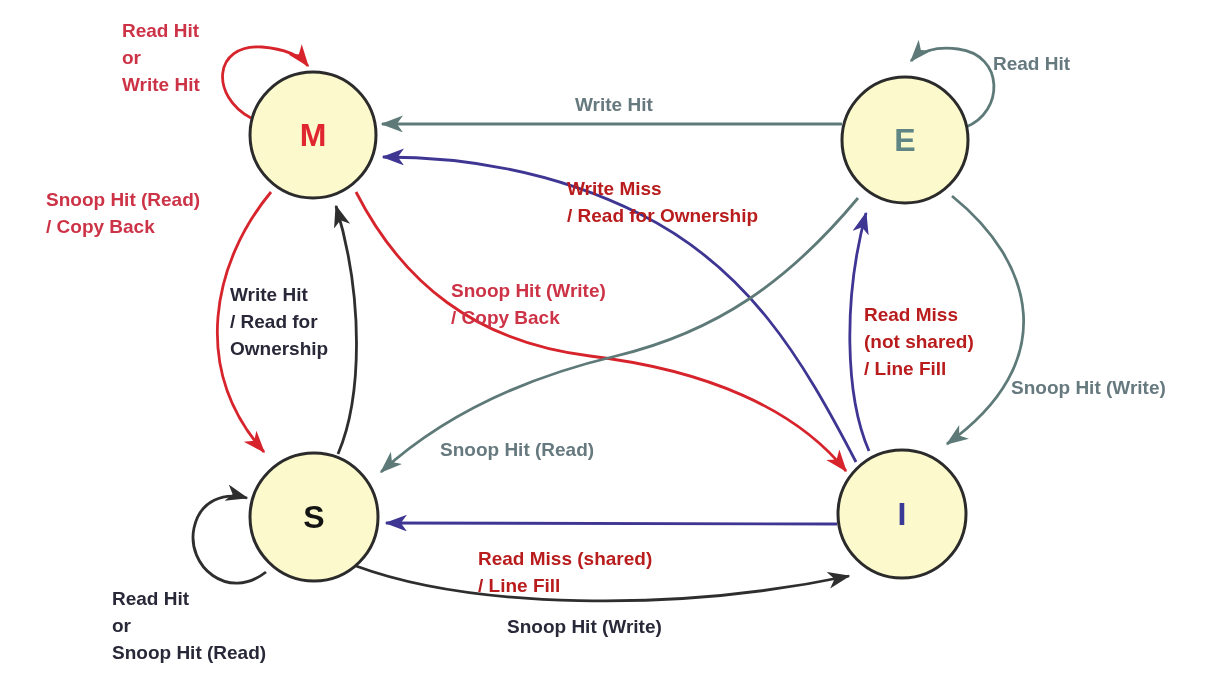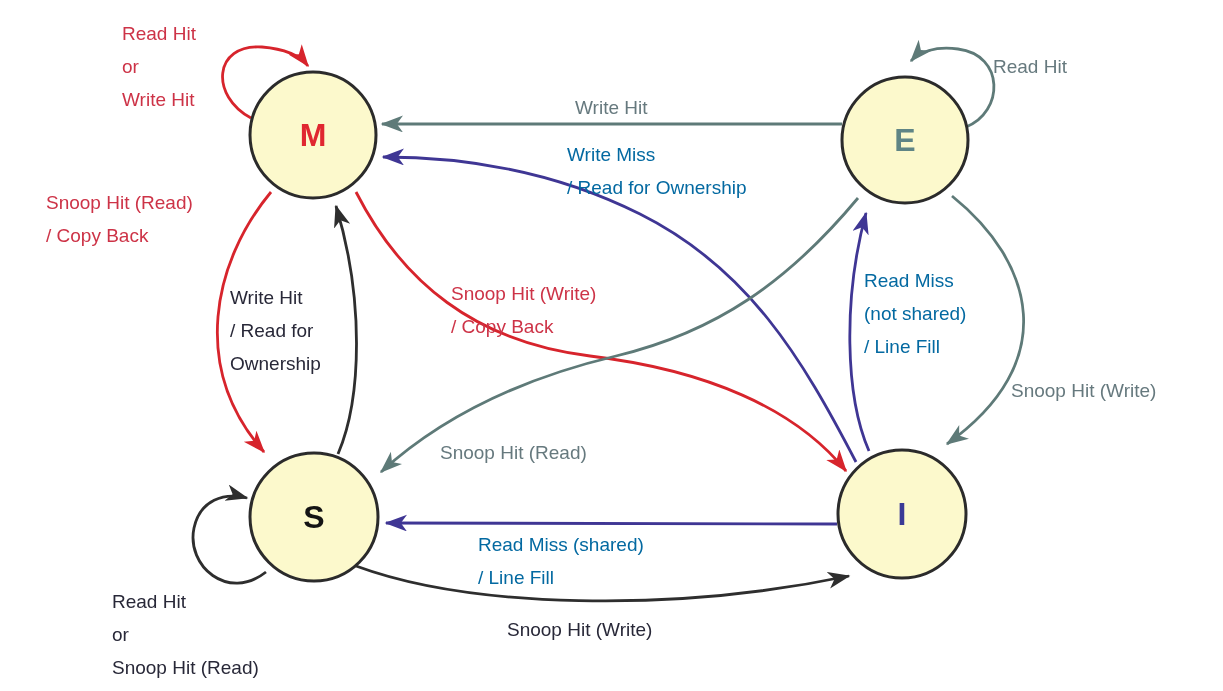--- a/index.html
+++ b/index.html
@@ -17,26 +17,26 @@
   .edge.purple{stroke:#3f3694;}
   .edge.black{stroke:#2e2e2e;}
   .state-circle{fill:#fcf9cc;stroke:#2b2b2b;stroke-width:3px;}
   .state-letter{
     position:absolute;width:128px;height:128px;
     display:flex;align-items:center;justify-content:center;
     font-size:32px;font-weight:bold;
   }
   .lbl{
     position:absolute;
-    font-size:19px;font-weight:normal;line-height:33px;
+    font-size:19px;font-weight:bold;line-height:27px;
     white-space:pre-line;
   }
   .lbl.crimson{color:#cd3347;}
   .lbl.gray{color:#66797e;}
-  .lbl.purple{color:#0369a1;}
+  .lbl.purple{color:#b91c1c;margin-top:37px;}
   .lbl.dark{color:#282838;}
   .letter-m{color:#e02730;}
   .letter-e{color:#5f8585;}
   .letter-s{color:#141414;}
   .letter-i{color:#3a3a96;}
 </style>
 </head>
 <body>
 
 <div id="canvas">
@@ -94,20 +94,20 @@
   <div class="lbl dark" style="left:230px;top:281px;">Write Hit
 / Read for
 Ownership</div>
   <div class="lbl crimson" style="left:451px;top:277px;">Snoop Hit (Write)
 / Copy Back</div>
   <div class="lbl gray" style="left:440px;top:436px;">Snoop Hit (Read)</div>
   <div class="lbl purple" style="left:864px;top:264px;">Read Miss
 (not shared)
 / Line Fill</div>
   <div class="lbl gray" style="left:1011px;top:374px;">Snoop Hit (Write)</div>
-  <div class="lbl purple" style="left:478px;top:528px;">Read Miss (shared)
+  <div class="lbl purple" style="left:478px;top:508px;">Read Miss (shared)
 / Line Fill</div>
   <div class="lbl dark" style="left:507px;top:613px;">Snoop Hit (Write)</div>
   <div class="lbl dark" style="left:112px;top:585px;">Read Hit
 or
 Snoop Hit (Read)</div>
 
 </div>
 
 </body></html>

